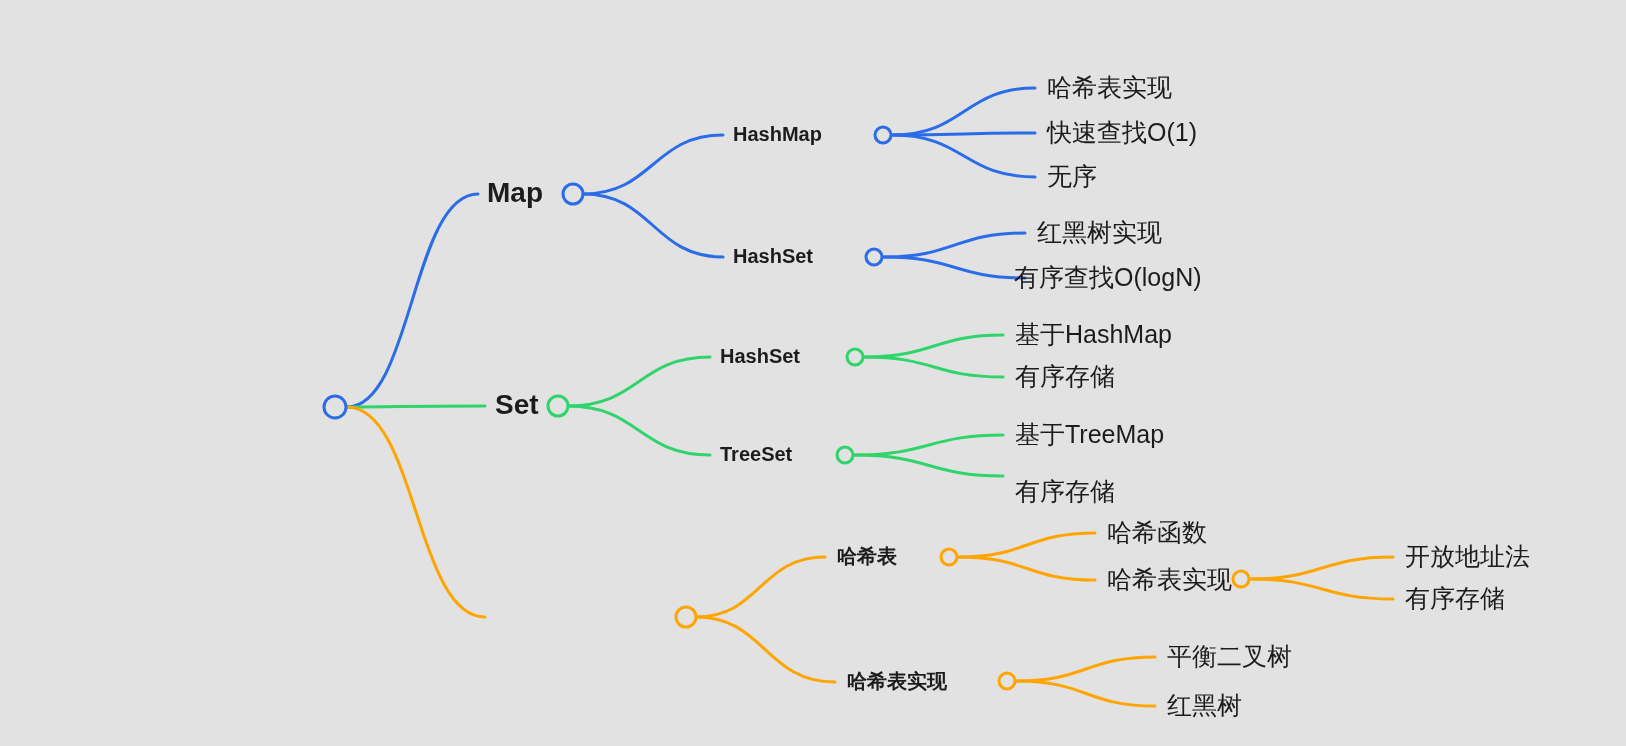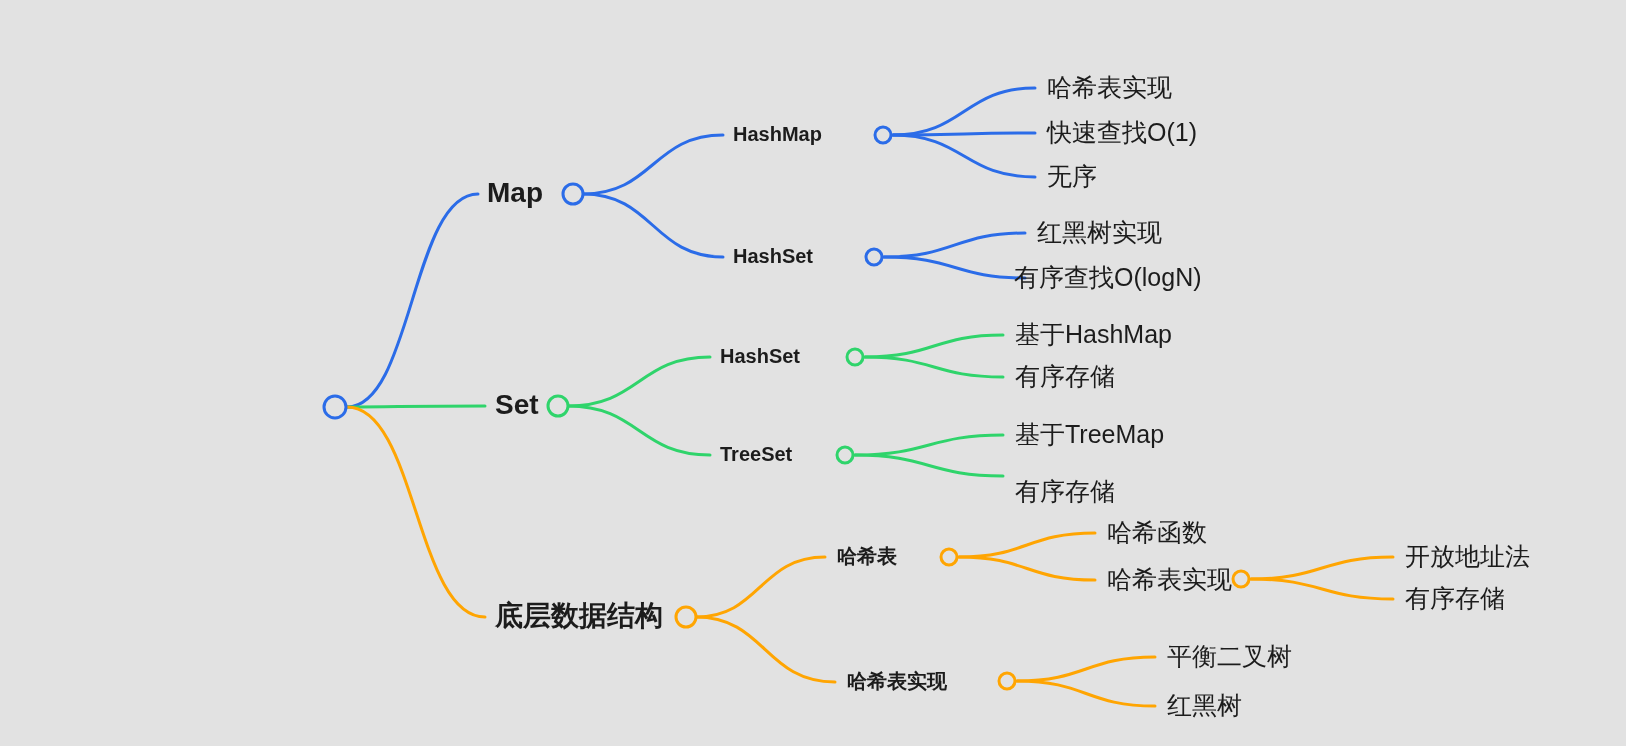--- a/index.html
+++ b/index.html
@@ -83,21 +83,20 @@
   <div class="node leaf" style="left:1014px;top:278px">有序查找O(logN)</div>
 
   <div class="node lvl1" style="left:495px;top:406px">Set</div>
   <div class="node lvl2" style="left:720px;top:357px">HashSet</div>
   <div class="node leaf" style="left:1015px;top:335px">基于HashMap</div>
   <div class="node leaf" style="left:1015px;top:377px">有序存储</div>
   <div class="node lvl2" style="left:720px;top:455px">TreeSet</div>
   <div class="node leaf" style="left:1015px;top:435px">基于TreeMap</div>
   <div class="node leaf" style="left:1015px;top:492px">有序存储</div>
 
-  <div class="node lvl1" style="left:495px;top:617px">底层数据结构</div>
   <div class="node lvl2" style="left:837px;top:557px">哈希表</div>
   <div class="node leaf" style="left:1107px;top:533px">哈希函数</div>
   <div class="node leaf" style="left:1107px;top:580px">哈希表实现</div>
   <div class="node leaf" style="left:1405px;top:557px">开放地址法</div>
   <div class="node leaf" style="left:1405px;top:599px">有序存储</div>
   <div class="node lvl2" style="left:847px;top:682px">哈希表实现</div>
   <div class="node leaf" style="left:1167px;top:657px">平衡二叉树</div>
   <div class="node leaf" style="left:1167px;top:706px">红黑树</div>
 
 </div>

